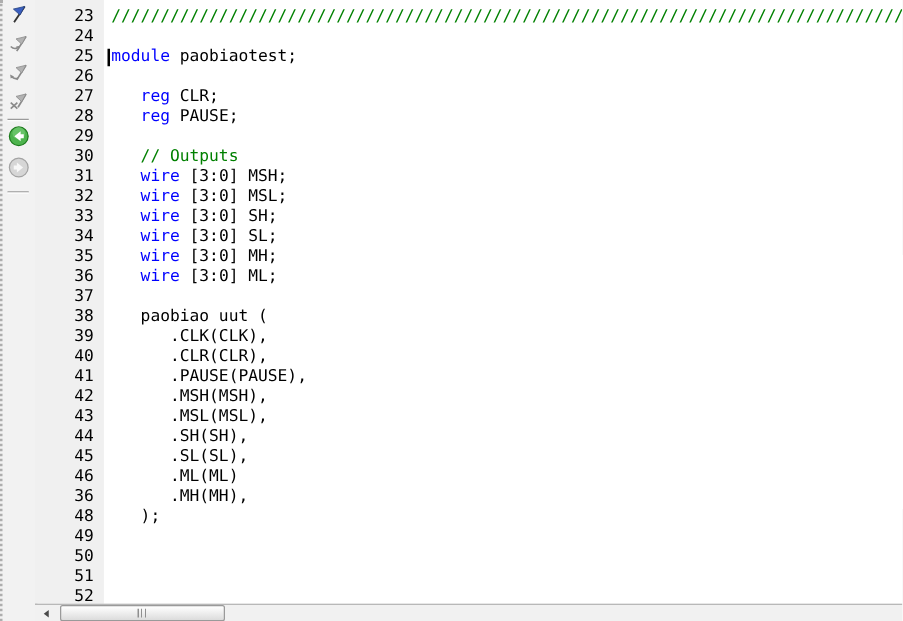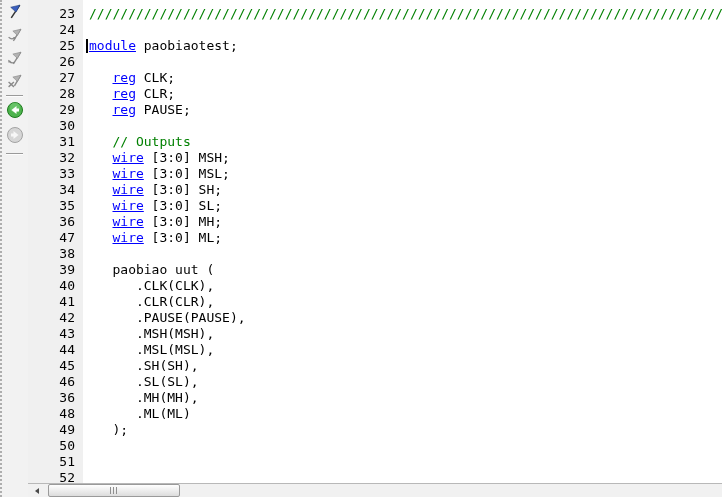--- a/index.html
+++ b/index.html
@@ -11,21 +11,21 @@
   .tb-btn{position:absolute;left:3px;width:20px;height:20px;display:flex;align-items:center;justify-content:center;}
   .tb-sep{position:absolute;left:4px;width:17px;height:0;border-top:1px solid #9a9a9a;border-bottom:1px solid #fdfdfd;}
   
   .gutter{position:absolute;left:28px;top:0;width:55px;bottom:14px;background:#f0f0f0;
           padding-top:6px;box-sizing:border-box;overflow:hidden;text-align:right;color:#000;}
   .ln{height:16px;line-height:16px;padding-right:8px;}
   
   .code{position:absolute;left:83px;top:0;right:0;bottom:14px;background:#fff;
         padding:6px 0 0 6px;box-sizing:border-box;overflow:hidden;}
   .cl{position:relative;height:16px;line-height:16px;white-space:pre;color:#000;}
-  .tk-keyword{color:#0000ff;text-decoration:underline;}
+  .tk-keyword{color:#0000ff;}
   .tk-comment{color:#008000;}
   .tk-plain{color:#000000;}
   .caret{position:absolute;left:-3px;top:1px;width:2px;height:14px;background:#000;}
   
   .hscroll{position:absolute;left:28px;right:0;bottom:0;height:14px;background:#f1f1f1;
            border-top:1px solid #b8b8b8;box-sizing:border-box;}
   .hs-left{position:absolute;left:0;top:0;width:18px;height:13px;display:flex;align-items:center;justify-content:center;}
   .hs-left .tri{width:0;height:0;border-right:4px solid #4a4a4a;border-top:3px solid transparent;border-bottom:3px solid transparent;}
   .hs-thumb{position:absolute;top:0;height:11px;background:linear-gradient(#ffffff,#dcdcdc);
             border:1px solid #9a9a9a;border-radius:2px;display:flex;align-items:center;justify-content:center;}
@@ -104,21 +104,21 @@
       <div class="ln">27</div>
       <div class="ln">28</div>
       <div class="ln">29</div>
       <div class="ln">30</div>
       <div class="ln">31</div>
       <div class="ln">32</div>
       <div class="ln">33</div>
       <div class="ln">34</div>
       <div class="ln">35</div>
       <div class="ln">36</div>
-      <div class="ln">47</div>
+      <div class="ln">37</div>
       <div class="ln">38</div>
       <div class="ln">39</div>
       <div class="ln">40</div>
       <div class="ln">41</div>
       <div class="ln">42</div>
       <div class="ln">43</div>
       <div class="ln">44</div>
       <div class="ln">45</div>
       <div class="ln">46</div>
       <div class="ln">36</div>
@@ -127,42 +127,41 @@
       <div class="ln">50</div>
       <div class="ln">51</div>
       <div class="ln">52</div>
     </div>
 
   <div class="code">
       <div class="cl"><span class="tk-comment">////////////////////////////////////////////////////////////////////////////////////////</span></div>
       <div class="cl"></div>
       <div class="cl"><span class="caret"></span><span class="tk-keyword">module</span><span class="tk-plain"> paobiaotest;</span></div>
       <div class="cl"></div>
-      <div class="cl"><span class="tk-plain">   </span><span class="tk-keyword">reg</span><span class="tk-plain"> CLK;</span></div>
       <div class="cl"><span class="tk-plain">   </span><span class="tk-keyword">reg</span><span class="tk-plain"> CLR;</span></div>
       <div class="cl"><span class="tk-plain">   </span><span class="tk-keyword">reg</span><span class="tk-plain"> PAUSE;</span></div>
       <div class="cl"></div>
       <div class="cl"><span class="tk-plain">   </span><span class="tk-comment">// Outputs</span></div>
       <div class="cl"><span class="tk-plain">   </span><span class="tk-keyword">wire</span><span class="tk-plain"> [3:0] MSH;</span></div>
       <div class="cl"><span class="tk-plain">   </span><span class="tk-keyword">wire</span><span class="tk-plain"> [3:0] MSL;</span></div>
       <div class="cl"><span class="tk-plain">   </span><span class="tk-keyword">wire</span><span class="tk-plain"> [3:0] SH;</span></div>
       <div class="cl"><span class="tk-plain">   </span><span class="tk-keyword">wire</span><span class="tk-plain"> [3:0] SL;</span></div>
       <div class="cl"><span class="tk-plain">   </span><span class="tk-keyword">wire</span><span class="tk-plain"> [3:0] MH;</span></div>
       <div class="cl"><span class="tk-plain">   </span><span class="tk-keyword">wire</span><span class="tk-plain"> [3:0] ML;</span></div>
       <div class="cl"></div>
       <div class="cl"><span class="tk-plain">   paobiao uut (</span></div>
       <div class="cl"><span class="tk-plain">      .CLK(CLK),</span></div>
       <div class="cl"><span class="tk-plain">      .CLR(CLR),</span></div>
       <div class="cl"><span class="tk-plain">      .PAUSE(PAUSE),</span></div>
       <div class="cl"><span class="tk-plain">      .MSH(MSH),</span></div>
       <div class="cl"><span class="tk-plain">      .MSL(MSL),</span></div>
       <div class="cl"><span class="tk-plain">      .SH(SH),</span></div>
       <div class="cl"><span class="tk-plain">      .SL(SL),</span></div>
+      <div class="cl"><span class="tk-plain">      .ML(ML)</span></div>
       <div class="cl"><span class="tk-plain">      .MH(MH),</span></div>
-      <div class="cl"><span class="tk-plain">      .ML(ML)</span></div>
       <div class="cl"><span class="tk-plain">   );</span></div>
       <div class="cl"></div>
     </div>
 
   <div class="hscroll">
     <div class="hs-left">
       <span class="tri"></span>
     </div>
     <div class="hs-thumb" style="left: 20px; width: 130px;">
       <span class="hs-grip"></span>

